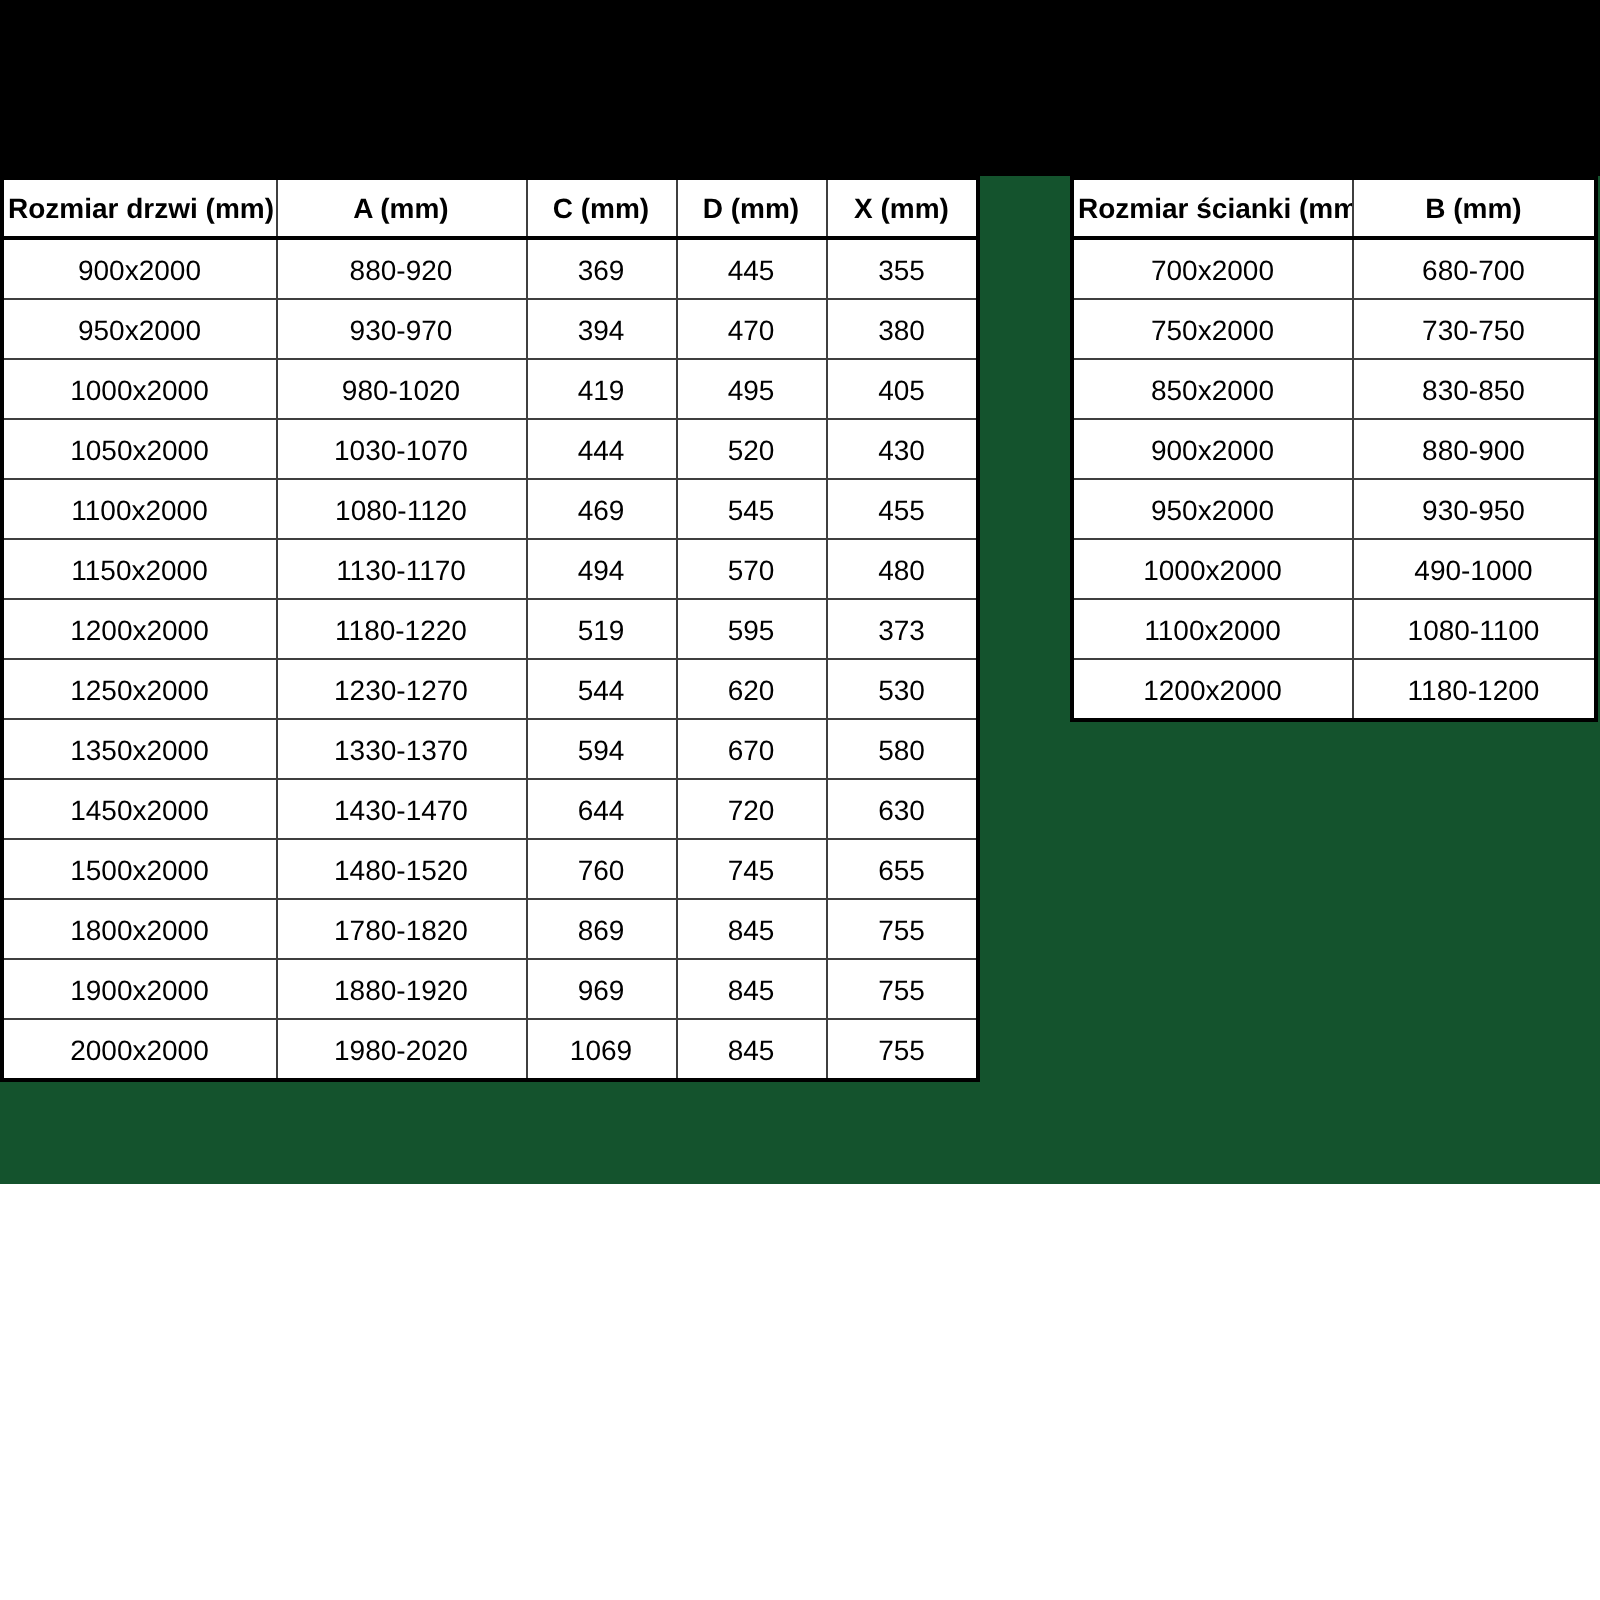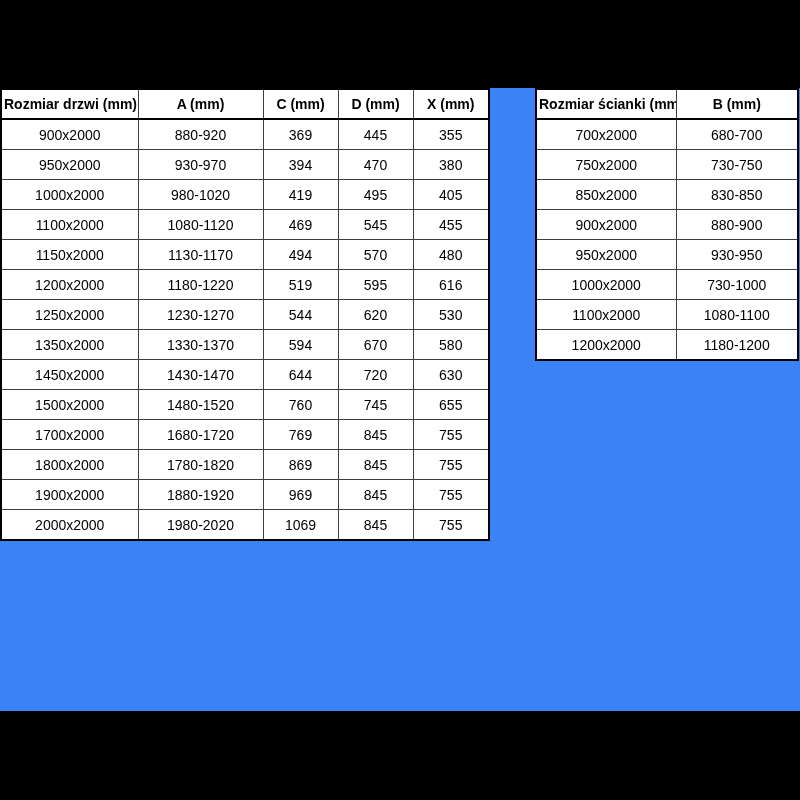--- a/index.html
+++ b/index.html
@@ -3,22 +3,22 @@
 <meta charset="utf-8">
 <style>
   html, body {
     margin: 0;
     padding: 0;
     background: #ffffff;
   }
   .stage {
     position: relative;
     width: 800px;
-    height: 800px;
-    background: #3b82f6;
+    height: 592px;
+    background: #14532d;
     overflow: hidden;
     font-family: "Liberation Sans", sans-serif;
   }
   .band-top {
     position: absolute;
     left: 0; top: 0;
     width: 800px; height: 88px;
     background: #000000;
   }
   .band-bottom {
@@ -95,39 +95,46 @@
           <td>380</td>
         </tr>
         <tr>
           <td>1000x2000</td>
           <td>980-1020</td>
           <td>419</td>
           <td>495</td>
           <td>405</td>
         </tr>
         <tr>
+          <td>1050x2000</td>
+          <td>1030-1070</td>
+          <td>444</td>
+          <td>520</td>
+          <td>430</td>
+        </tr>
+        <tr>
           <td>1100x2000</td>
           <td>1080-1120</td>
           <td>469</td>
           <td>545</td>
           <td>455</td>
         </tr>
         <tr>
           <td>1150x2000</td>
           <td>1130-1170</td>
           <td>494</td>
           <td>570</td>
           <td>480</td>
         </tr>
         <tr>
           <td>1200x2000</td>
           <td>1180-1220</td>
           <td>519</td>
           <td>595</td>
-          <td>616</td>
+          <td>373</td>
         </tr>
         <tr>
           <td>1250x2000</td>
           <td>1230-1270</td>
           <td>544</td>
           <td>620</td>
           <td>530</td>
         </tr>
         <tr>
           <td>1350x2000</td>
@@ -142,27 +149,20 @@
           <td>644</td>
           <td>720</td>
           <td>630</td>
         </tr>
         <tr>
           <td>1500x2000</td>
           <td>1480-1520</td>
           <td>760</td>
           <td>745</td>
           <td>655</td>
-        </tr>
-        <tr>
-          <td>1700x2000</td>
-          <td>1680-1720</td>
-          <td>769</td>
-          <td>845</td>
-          <td>755</td>
         </tr>
         <tr>
           <td>1800x2000</td>
           <td>1780-1820</td>
           <td>869</td>
           <td>845</td>
           <td>755</td>
         </tr>
         <tr>
           <td>1900x2000</td>
@@ -208,21 +208,21 @@
         <tr>
           <td>900x2000</td>
           <td>880-900</td>
         </tr>
         <tr>
           <td>950x2000</td>
           <td>930-950</td>
         </tr>
         <tr>
           <td>1000x2000</td>
-          <td>730-1000</td>
+          <td>490-1000</td>
         </tr>
         <tr>
           <td>1100x2000</td>
           <td>1080-1100</td>
         </tr>
         <tr>
           <td>1200x2000</td>
           <td>1180-1200</td>
         </tr>
       </tbody>

